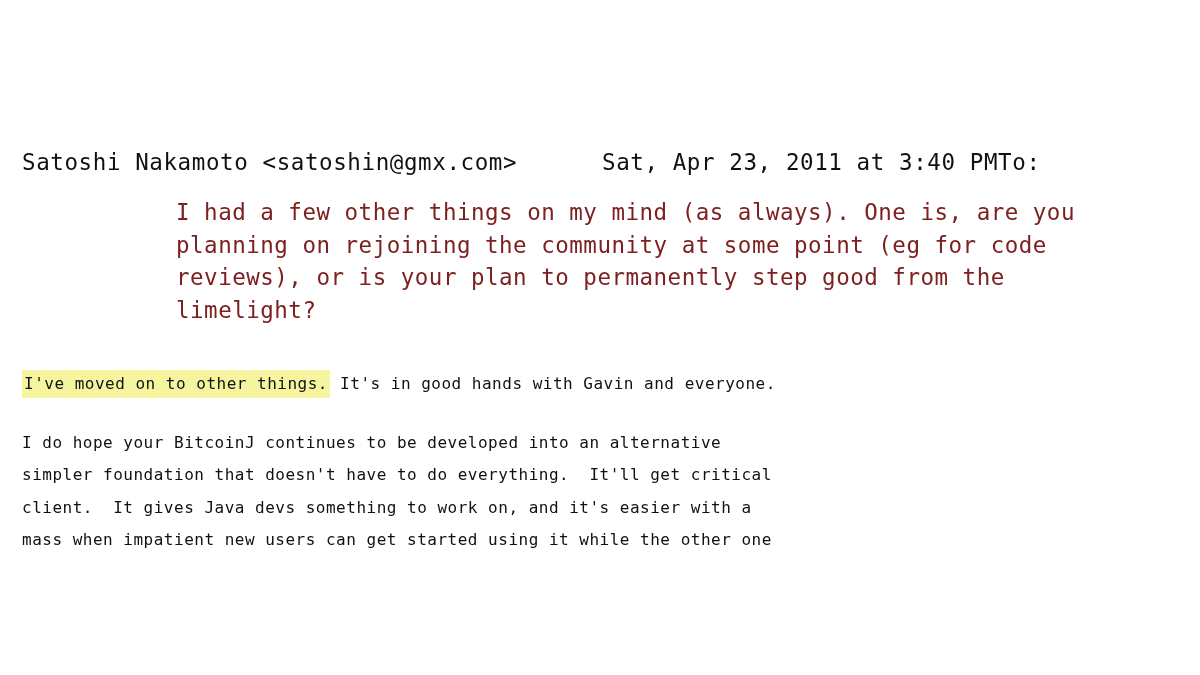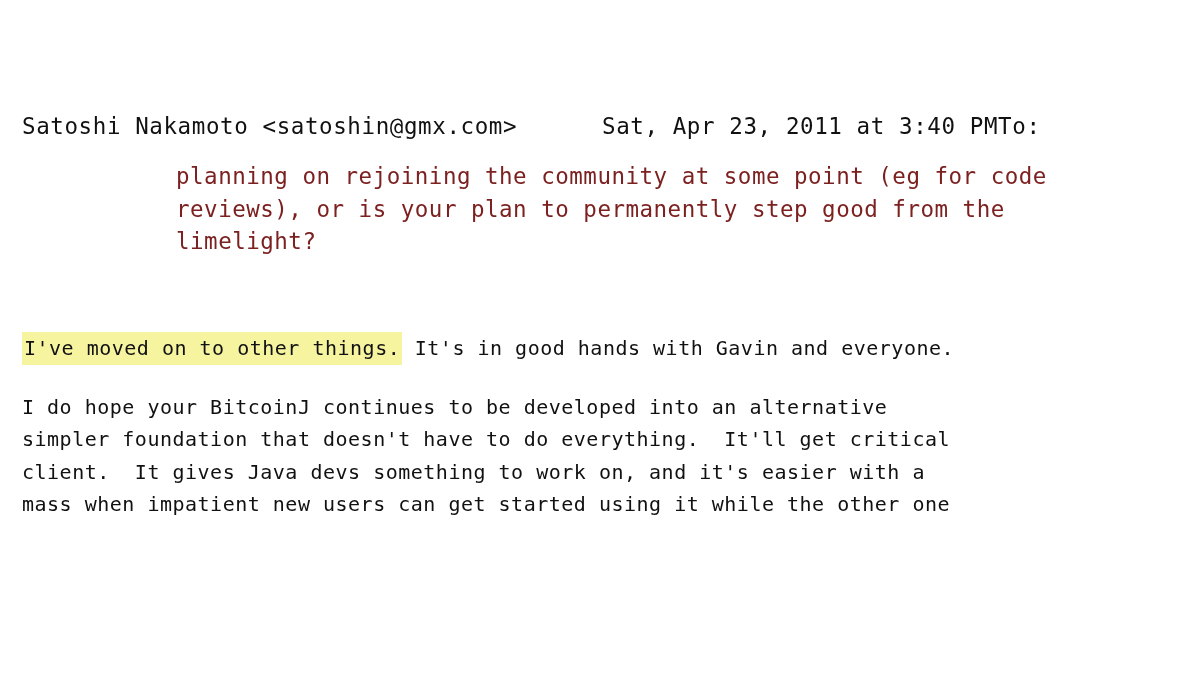--- a/index.html
+++ b/index.html
@@ -13,20 +13,21 @@
     overflow: hidden;
     font-family: "DejaVu Sans Mono", "Liberation Mono", monospace;
     color: #000000;
   }
   .page {
     position: relative;
     width: 1200px;
     height: 476px;
     background: #ffffff;
     box-sizing: border-box;
+    margin-top: 36px;
   }
   .email-header {
     position: absolute;
     left: 22px;
     top: 44px;
     width: 1160px;
     font-size: 22.5px;
     line-height: 33px;
     letter-spacing: 0.6px;
     white-space: pre-wrap;
@@ -48,21 +49,21 @@
   }
   .quoted-block .q-line {
     display: block;
     white-space: pre;
   }
   .body-block {
     position: absolute;
     left: 22px;
     top: 332px;
     width: 1170px;
-    font-size: 20px;
+    font-size: 16px;
     line-height: 32.5px;
     letter-spacing: 0.5px;
     color: #111111;
   }
   .body-block .b-line {
     display: block;
     white-space: pre;
   }
   .body-para-gap {
     display: block;
@@ -79,20 +80,21 @@
 </head>
 <body>
 
 <div class="page">
 
   <div class="email-header">
     <span class="header-line">Satoshi Nakamoto &lt;satoshin@gmx.com&gt;      Sat, Apr 23, 2011 at 3:40 PMTo:</span>
   </div>
 
   <div class="quoted-block">
+    <span class="q-line">I had a few other things on my mind (as always). One is, are you</span>
     <span class="q-line">planning on rejoining the community at some point (eg for code</span>
     <span class="q-line">reviews), or is your plan to permanently step good from the</span>
     <span class="q-line">limelight?</span>
   </div>
 
   <div class="body-block">
     <span class="b-line"><span class="hl">I've moved on to other things.</span><span class="line-inner"> It's in good hands with Gavin and everyone.</span></span>
     <span class="body-para-gap"></span>
     <span class="b-line">I do hope your BitcoinJ continues to be developed into an alternative</span>
     <span class="b-line">simpler foundation that doesn't have to do everything.  It'll get critical</span>

